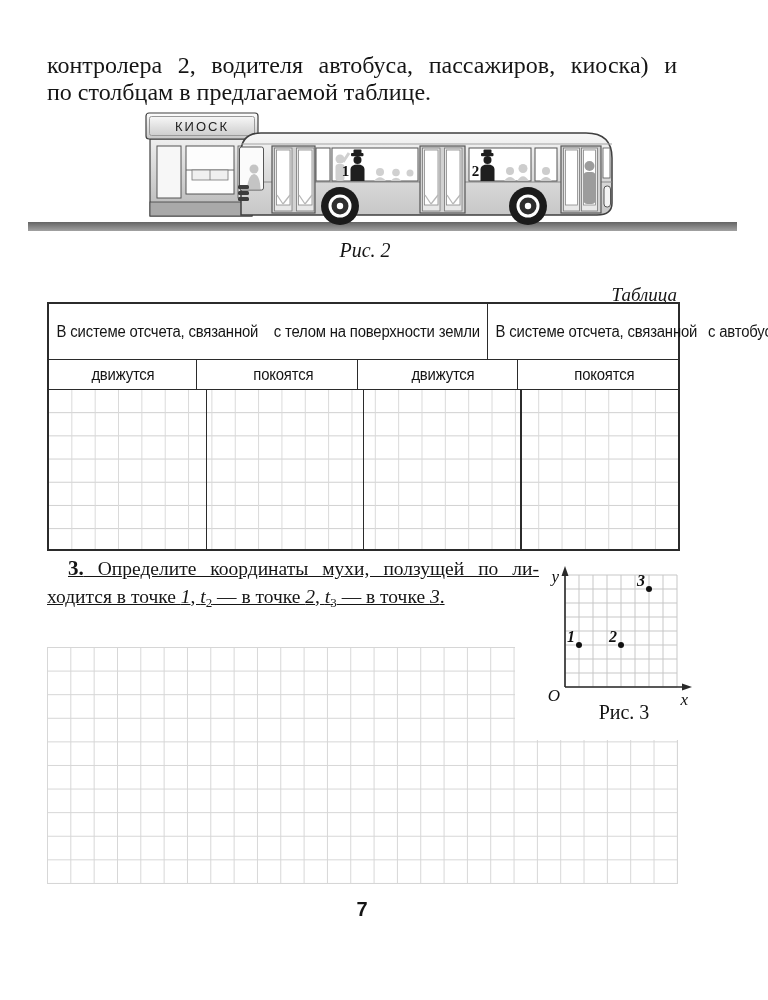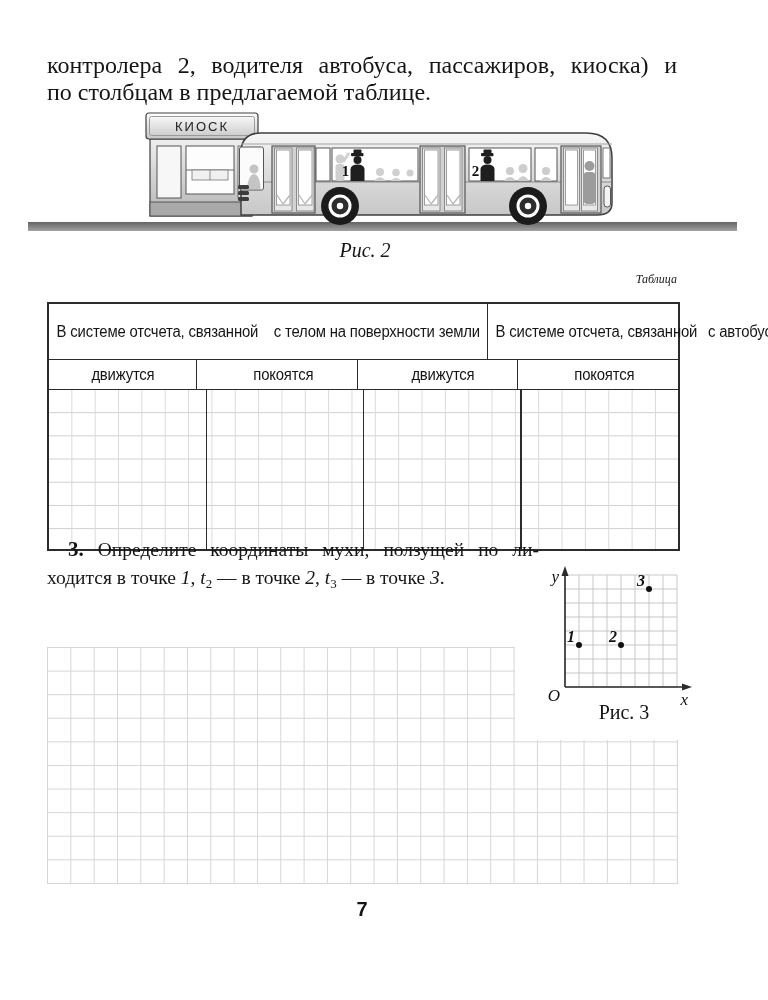--- a/index.html
+++ b/index.html
@@ -11,38 +11,38 @@
   .intro{position:absolute;left:47px;top:52px;width:630px;font-size:24px;line-height:27px;}
   .jline{text-align:justify;height:27px;overflow:hidden;}
   .jline::after{content:"";display:inline-block;width:100%;height:0;}
   
   .fig2-svg{position:absolute;left:28px;top:106px;width:709px;height:154px;}
   .fig2-caption{position:absolute;left:265px;top:239px;width:200px;text-align:center;
     font-style:italic;font-size:20px;}
   .svg-label{font-family:"Liberation Serif",serif;font-weight:bold;font-size:15px;fill:#111;}
   .kiosk-sign-text{font-family:"Liberation Sans",sans-serif;font-size:13px;letter-spacing:2px;fill:#222;}
   
-  .table-label{position:absolute;left:377px;top:272px;width:300px;text-align:right;
-    font-style:italic;font-size:12px;}
+  .table-label{position:absolute;left:377px;top:284px;width:300px;text-align:right;
+    font-style:italic;font-size:19px;}
   .rtable{position:absolute;left:47px;top:302px;width:629px;border:2px solid #2b2b2b;background:#fff;}
   .thead1{display:grid;grid-template-columns:1fr 1fr;height:55px;border-bottom:1.5px solid #2b2b2b;}
   .thead1 .hcell{display:flex;flex-direction:row;align-items:center;justify-content:center;}
   .thead1 .hcell:first-child{border-right:1.5px solid #2b2b2b;}
   .thead2{display:grid;grid-template-columns:1fr 1fr 1fr 1fr;height:29px;border-bottom:1.5px solid #2b2b2b;gap:12px;}
   .thead2 .scell{display:flex;align-items:center;justify-content:center;}
   .thead2 .scell:not(:last-child){border-right:1.5px solid #2b2b2b;}
   .hdr-txt{font-family:"Liberation Sans",sans-serif;font-size:16px;line-height:19px;
     letter-spacing:-0.2px;display:inline-block;transform:scaleX(0.93);white-space:nowrap;}
   .tbody{position:relative;height:159px;
     background-image:linear-gradient(to right,#d9d9d9 1px,transparent 1px),
                      linear-gradient(to bottom,#cfcfcf 1px,transparent 1px);
     background-size:23.35px 23.2px;background-position:-1px -1px;}
   .vsep{position:absolute;top:0;bottom:0;width:1.5px;background:#2b2b2b;}
   
-  .prob3{position:absolute;left:47px;top:536px;width:492px;font-size:19.5px;line-height:27.5px;}
+  .prob3{position:absolute;left:47px;top:555px;width:492px;font-size:19.5px;line-height:27.5px;text-decoration:underline;}
   .prob3 .jline{height:27.5px;}
   .pnum{font-weight:bold;font-size:21px;}
   .mvar{font-style:italic;}
   sub{font-size:13px;line-height:0;vertical-align:-4px;}
   .ital{font-style:italic;}
   
   .fig3-svg{position:absolute;left:545px;top:563px;width:158px;height:152px;z-index:3;}
   .fig3-caption{position:absolute;left:545px;top:701px;width:158px;text-align:center;
     font-size:20px;z-index:3;}
   .f3lab{font-family:"Liberation Serif",serif;font-style:italic;font-size:17px;fill:#111;}

